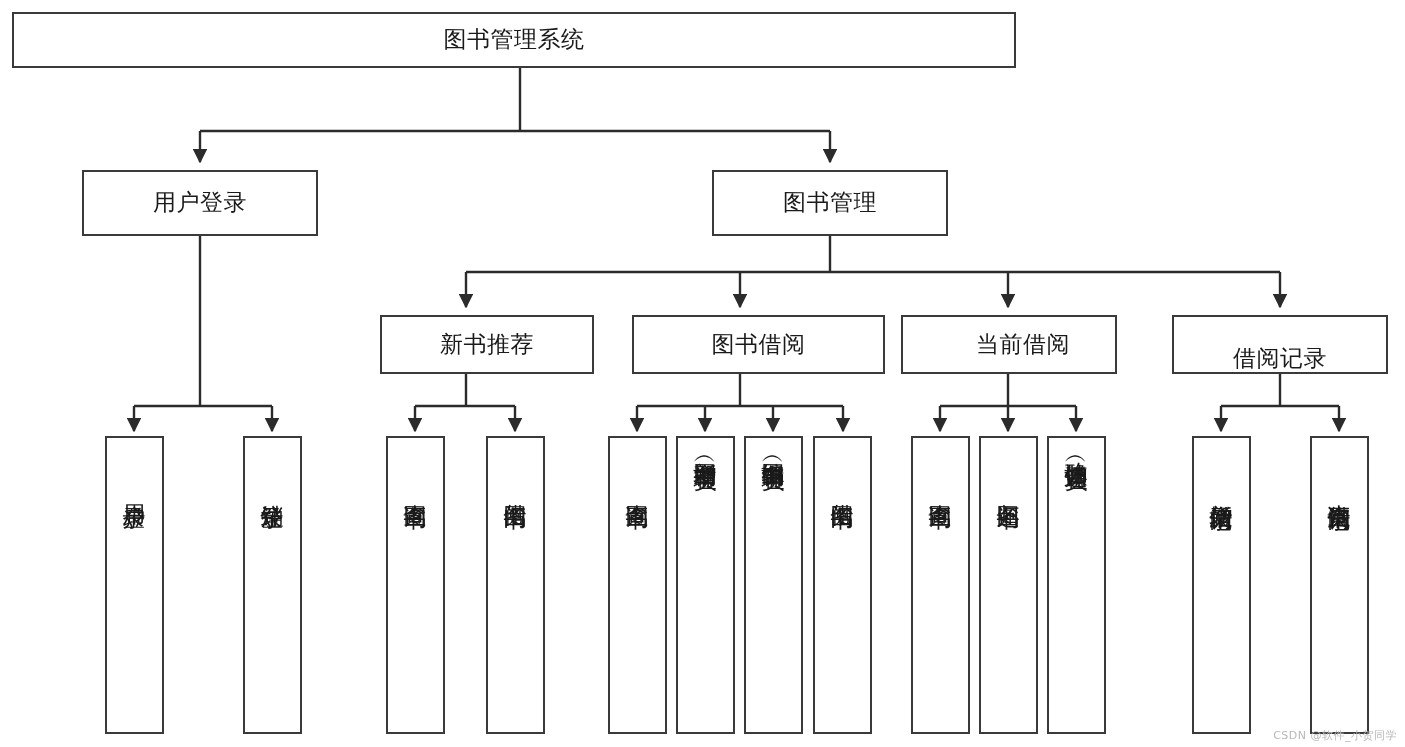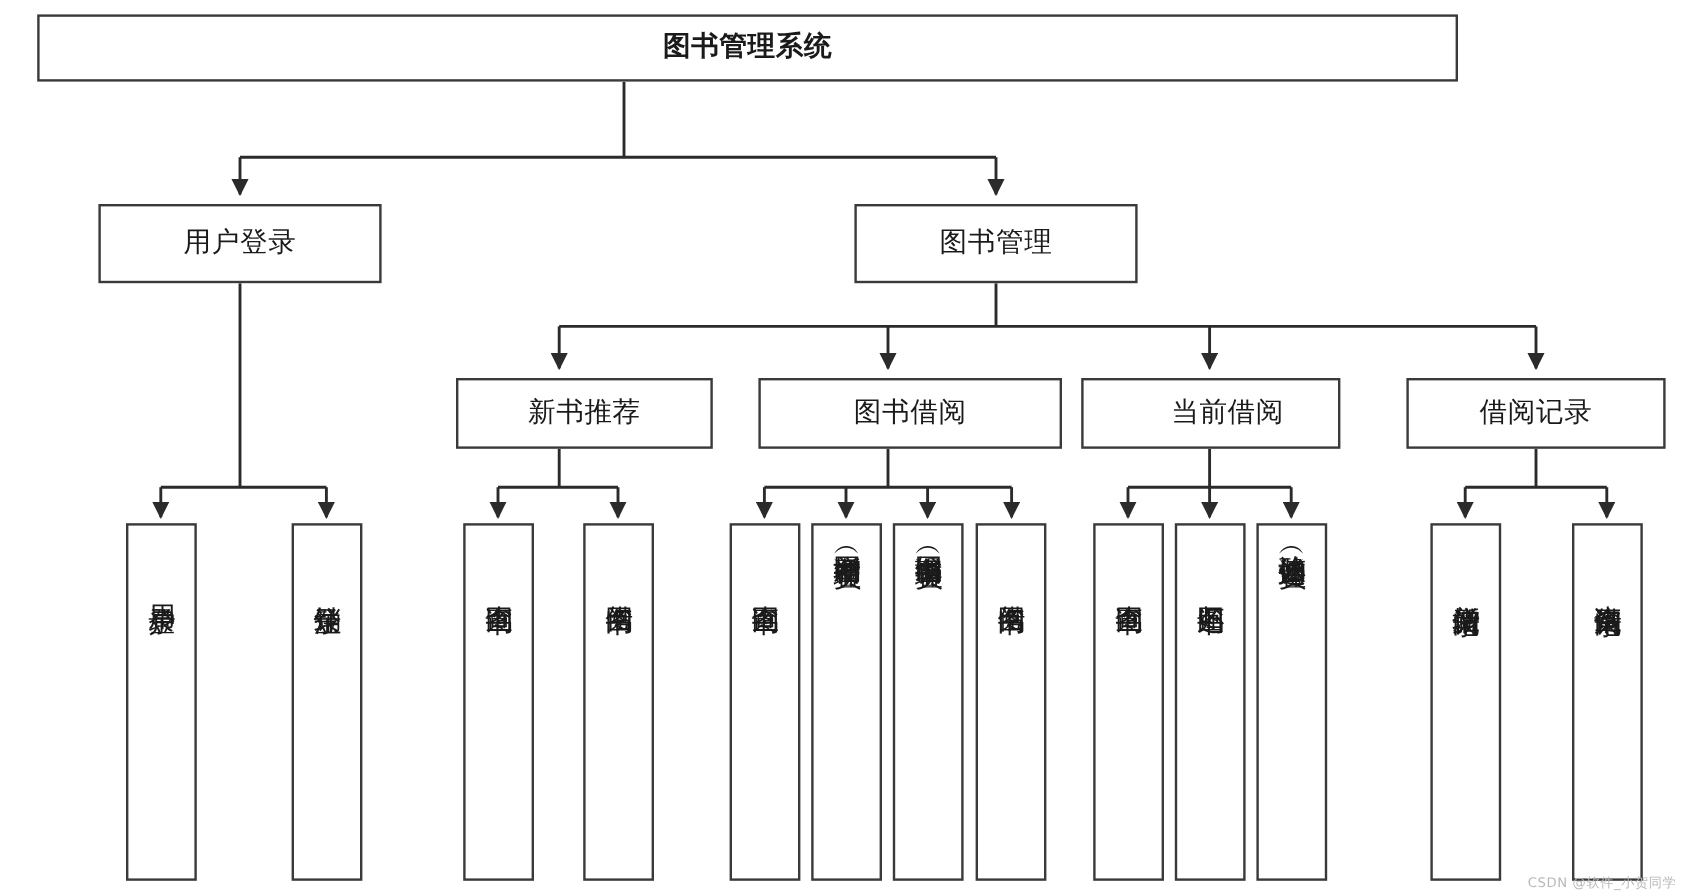--- a/index.html
+++ b/index.html
@@ -116,41 +116,41 @@
       <path d="M 1008 406 L 1008 431" marker-end="url(#arrow)"></path>
       <path d="M 1076 406 L 1076 431" marker-end="url(#arrow)"></path>
 
       <path d="M 1280 374 L 1280 406"></path>
       <path d="M 1221 406 L 1339 406"></path>
       <path d="M 1221 406 L 1221 431" marker-end="url(#arrow)"></path>
       <path d="M 1339 406 L 1339 431" marker-end="url(#arrow)"></path>
     </g>
   </svg>
 
-  <div class="node" style="left:31px; top:12px; width:1184px; height:56px;font-weight:bold;">
+  <div class="node" style="left:12px; top:12px; width:1004px; height:56px;">
     <span class="label">图书管理系统</span>
   </div>
 
   <div class="node" style="left:82px; top:170px; width:236px; height:66px;">
     <span class="label">用户登录</span>
   </div>
   <div class="node" style="left:712px; top:170px; width:236px; height:66px;">
     <span class="label">图书管理</span>
   </div>
 
   <div class="node" style="left:380px; top:315px; width:214px; height:59px;">
     <span class="label">新书推荐</span>
   </div>
   <div class="node" style="left:632px; top:315px; width:253px; height:59px;">
     <span class="label">图书借阅</span>
   </div>
   <div class="node" style="left:901px; top:315px; width:216px; height:59px;padding-left:28px;">
     <span class="label">当前借阅</span>
   </div>
-  <div class="node" style="left:1172px; top:315px; width:216px; height:59px;">
+  <div class="node" style="left:1172px; top:315px; width:216px; height:59px;align-items:flex-end;">
     <span class="label">借阅记录</span>
   </div>
 
   <div class="node vertical mid" style="left:105px; top:436px; width:59px; height:298px;">
     <span class="label">用户登录</span>
   </div>
   <div class="node vertical mid" style="left:243px; top:436px; width:59px; height:298px;">
     <span class="label">注销登录</span>
   </div>
 

